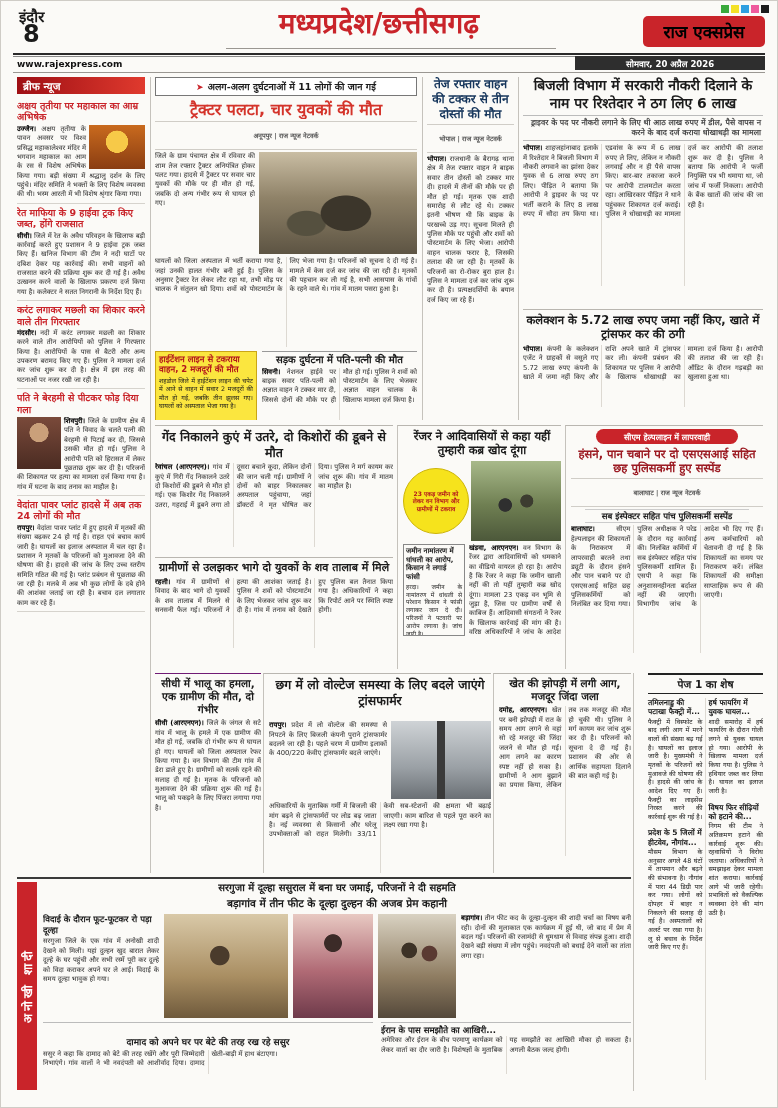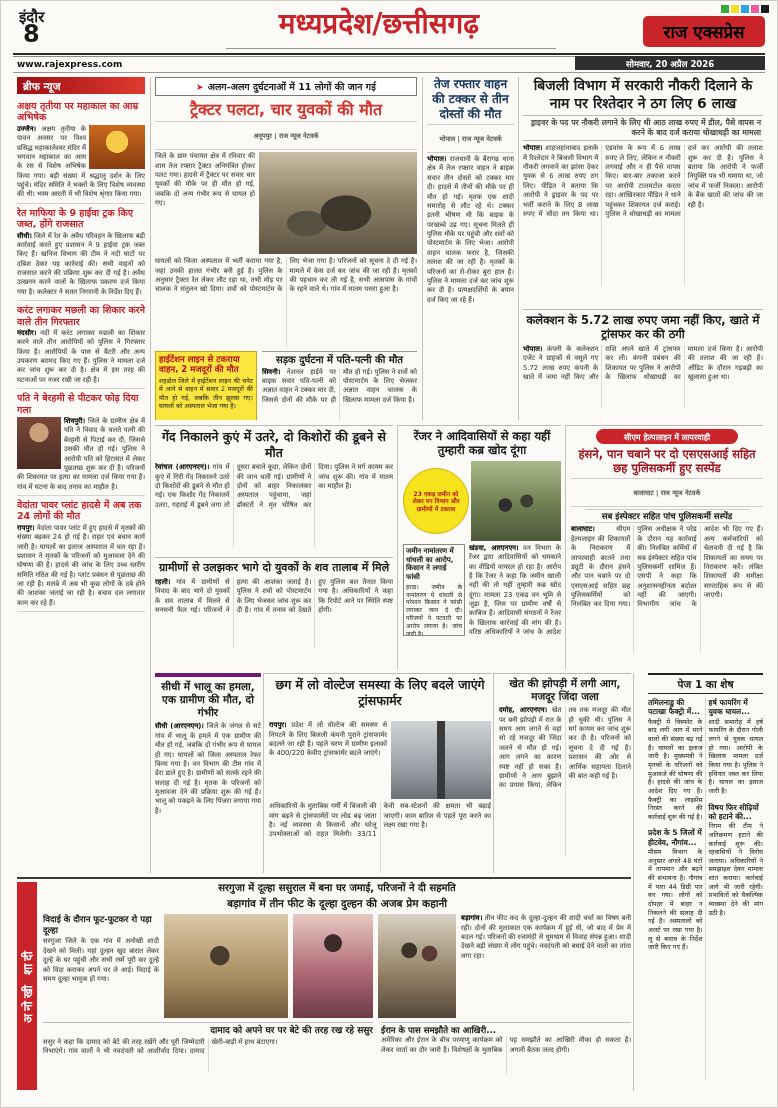--- a/index.html
+++ b/index.html
@@ -90,21 +90,21 @@
   .fb-body{font-size:6px;line-height:1.3;text-align:justify}
   .ra-body{flex:1}
 
   .helpline{left:564px;top:424px;width:198px;height:244px;border-top:1px solid #b9b6b0;border-left:1px solid #c5c2bc;padding:3px 0 0 5px;overflow:hidden}
   .hp-label{margin:0 auto;width:142px;background:#c9242a;color:#fff;font-size:8px;font-weight:bold;text-align:center;border-radius:8px;padding:2px 0}
   .hp-hl{color:#9c1b23;font-weight:bold;font-size:11.5px;text-align:center;line-height:1.25;margin-top:3px}
   .hp-deck{font-weight:bold;font-size:8.5px;text-align:center;border-top:1px solid #ccc;border-bottom:1px solid #ccc;margin:2px 14px;padding:1px 0;line-height:1.25}
   .hp-body{height:128px}
 
   
-  .bear{left:154px;top:672px;width:106px;height:200px;border-top:4px solid #701a75;padding-top:3px;overflow:hidden}
+  .bear{left:154px;top:672px;width:106px;height:200px;border-top:1px solid #701a75;padding-top:3px;overflow:hidden}
   .be-hl{font-size:10.5px;font-weight:bold;text-align:center;line-height:1.25}
   .be-body{height:140px;margin-top:3px}
   .transformer{left:262px;top:672px;width:228px;height:200px;border-top:1px solid #b9b6b0;border-left:1px solid #c5c2bc;padding:3px 0 0 5px;overflow:hidden}
   .tf-hl{font-size:12.5px;font-weight:bold;text-align:center;line-height:1.25}
   .tf-row{display:flex;gap:4px;margin-top:13px;height:78px}
   .tf-b1{width:118px;height:78px}
   .ph-transformer{flex:1;height:78px;background:linear-gradient(90deg,transparent 0 46%,#3a3a3a 46% 54%,transparent 54%),linear-gradient(180deg,#cfd3d6,#9aa0a5 60%,#6b7075)}
   .tf-b2{margin-top:3px;height:76px}
   .fire{left:492px;top:672px;width:138px;height:200px;border-top:1px solid #b9b6b0;border-left:1px solid #c5c2bc;padding:3px 0 0 5px;overflow:hidden}
   .fi-hl{font-size:10.5px;font-weight:bold;text-align:center;line-height:1.25}
@@ -129,21 +129,21 @@
   .wd-row-mid{display:flex;gap:5px;margin-top:4px;height:104px}
   .wd-colA{width:116px;overflow:hidden}
   .wd-sub{font-weight:bold;font-size:8.5px;line-height:1.25;margin-bottom:2px}
   .wd-b1{height:70px}
   .ph-wed1{width:124px;height:104px;background:radial-gradient(circle at 45% 40%,#4a3b2c 0 10%,transparent 11%),linear-gradient(180deg,#d9c9a8,#a98e62 60%,#6f5a3c)}
   .ph-wed2{width:80px;height:104px;background:radial-gradient(circle at 50% 28%,#3c2b28 0 10%,transparent 11%),linear-gradient(180deg,#e8c9c2,#b06a75 55%,#6e3a4a)}
   .ph-dwarf{width:78px;height:104px;background:radial-gradient(circle at 40% 35%,#3c3226 0 9%,transparent 10%),radial-gradient(circle at 66% 38%,#5a3a32 0 9%,transparent 10%),linear-gradient(180deg,#d9d2c2,#8f7d62 60%,#54483a)}
   .dw-body{flex:1;height:104px}
   .wd-row-bot{display:flex;gap:8px;margin-top:4px;height:52px}
   .wd-botL{width:330px;overflow:hidden}
-  .wd-bot-hl{font-weight:bold;font-size:9px;text-align:right;border-top:1px solid #bbb;padding-top:2px;line-height:1.2}
+  .wd-bot-hl{font-weight:bold;font-size:9px;text-align:center;border-top:1px solid #bbb;padding-top:14px;line-height:1.2}
   .wd-bot-body{height:34px;margin-top:2px}
   .ir-box{flex:1;overflow:hidden;border-top:1px solid #bbb;padding-top:2px}
   .ir-hl{font-weight:bold;font-size:8.5px;line-height:1.2;margin-bottom:1px}
   .ir-body{height:38px}
 </style>
 </head>
 <body>
 
 <div class="page">
 

